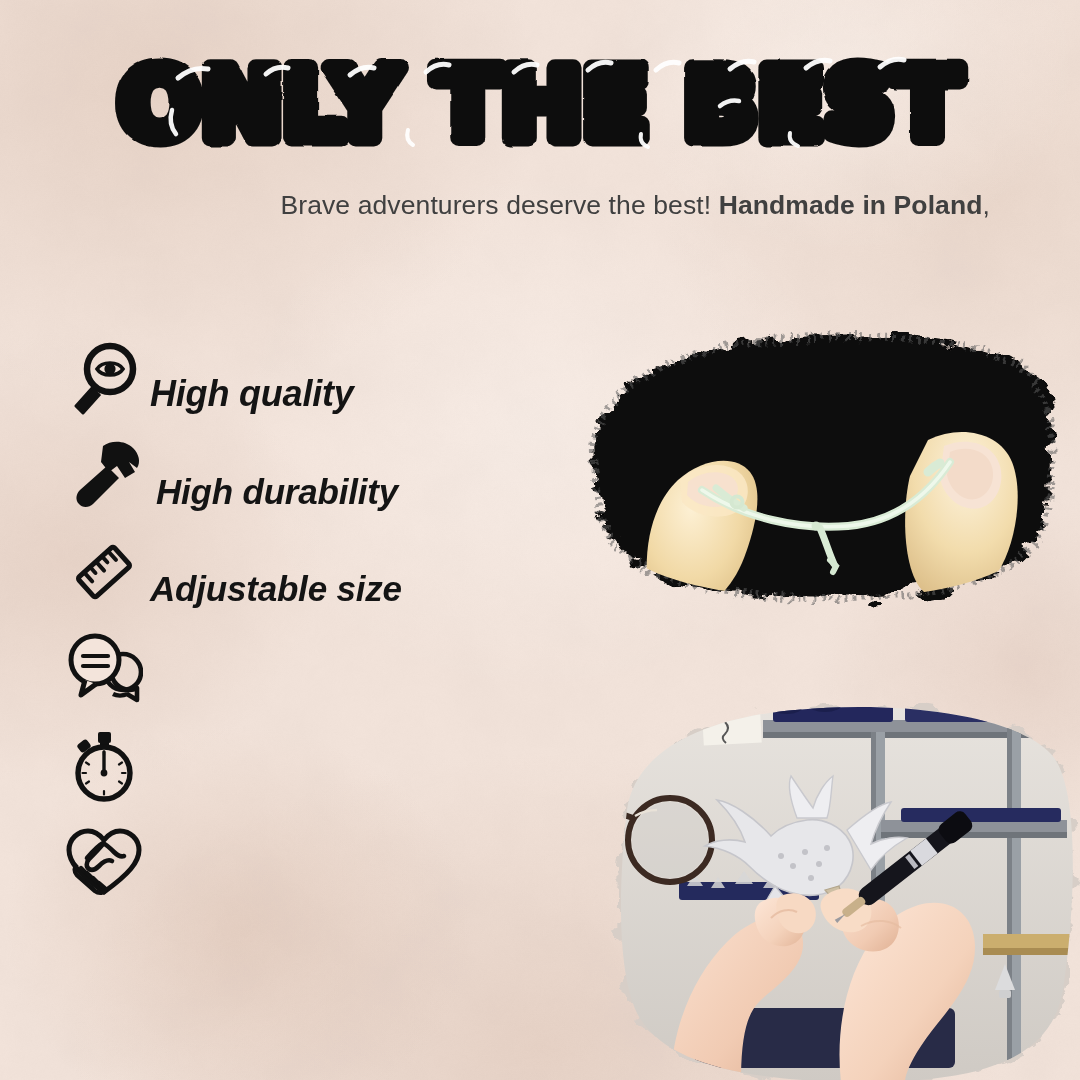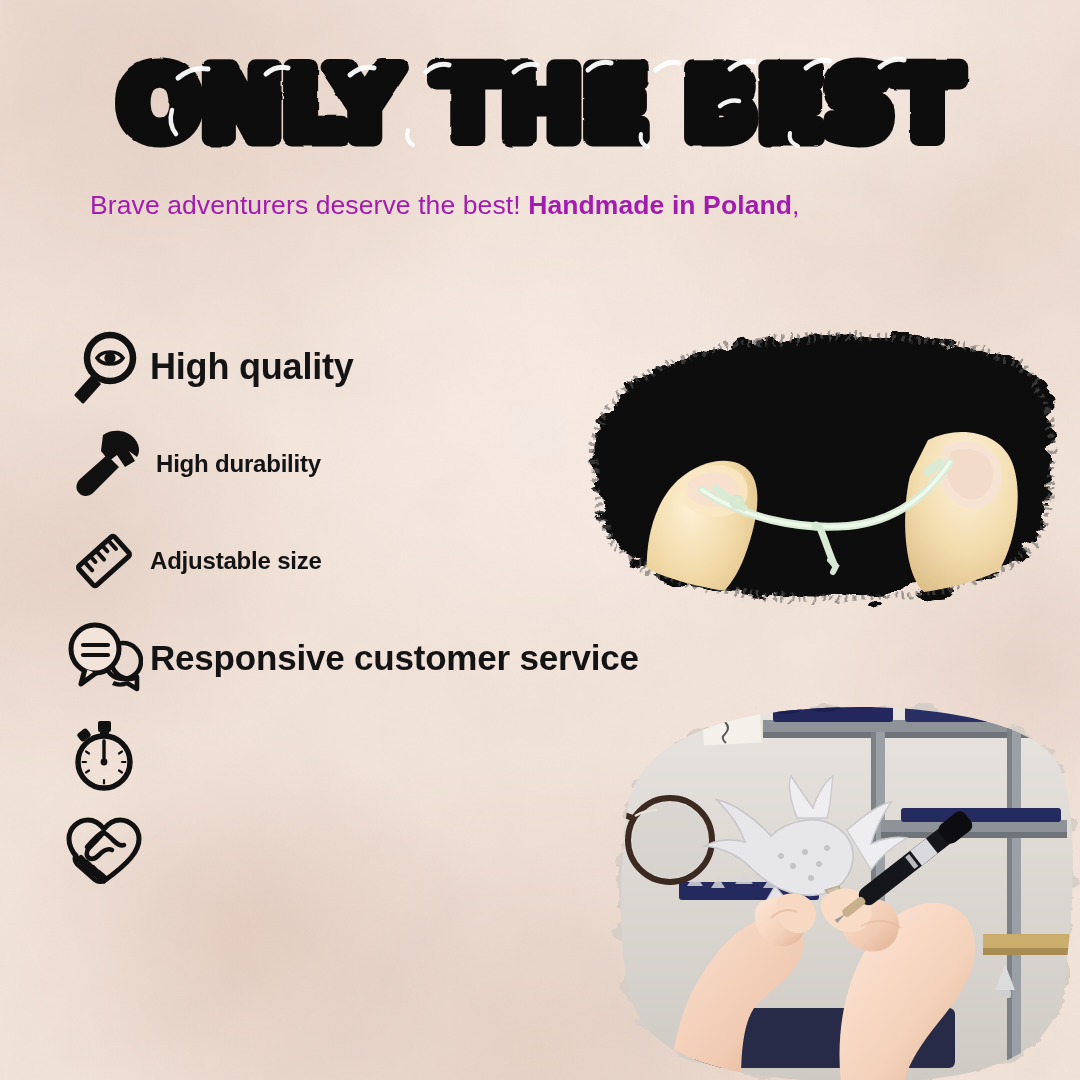--- a/index.html
+++ b/index.html
@@ -34,33 +34,33 @@
     position:absolute;inset:0;opacity:.5;mix-blend-mode:multiply;
   }
 
   
   .headline-wrap{position:absolute;left:0;right:0;top:34px;text-align:center;}
   .headline-svg{display:block;margin:0 auto;}
 
   
   .subtitle{
     position:absolute;left:90px;right:90px;top:186px;
-    text-align:left;color:#a21caf;
+    text-align:right;color:#404040;
     font-size:26.5px;line-height:39px;letter-spacing:.1px;
     font-weight:400;
   }
   .subtitle b{font-weight:700;}
 
   
   .features{position:absolute;left:58px;top:318px;width:720px;}
-  .feature{display:flex;align-items:center;height:97px;}
+  .feature{display:flex;align-items:flex-end;height:97px;font-style:italic;}
   .feature .ico{width:92px;min-width:92px;display:flex;align-items:center;justify-content:center;}
   .feature .ico svg{display:block;}
   .feature .flabel{
-    font-size:24px;font-weight:700;color:#141414;letter-spacing:-.2px;
+    font-size:35px;font-weight:700;color:#141414;letter-spacing:-.2px;
     white-space:nowrap;
   }
   .f0 .flabel{font-size:36px;}
   .f1 .ico{padding-left:6px;}
   .f3 .flabel{font-size:35px;}
 
   
   .photo{position:absolute;}
   .photo svg{display:block;}
 </style>
@@ -391,21 +391,20 @@
         <svg width="78" height="74" viewBox="0 0 78 74">
           <path d="M46 38 C46 50 55 58 65 58 C68 58 70 57 72 56 L72 68 L62 62
                    C58 64 52 64 48 62" fill="none" stroke="#111" stroke-width="4.6" stroke-linejoin="round"></path>
           <circle cx="58" cy="40" r="18" fill="none" stroke="#111" stroke-width="4.6"></circle>
           <circle cx="30" cy="28" r="24" fill="#f3e4db" stroke="#111" stroke-width="5"></circle>
           <path d="M20 48 L16 63 L31 52" fill="#f3e4db" stroke="#111" stroke-width="5" stroke-linejoin="round"></path>
           <line x1="18" y1="24" x2="43" y2="24" stroke="#111" stroke-width="4.2" stroke-linecap="round"></line>
           <line x1="18" y1="34" x2="43" y2="34" stroke="#111" stroke-width="4.2" stroke-linecap="round"></line>
         </svg>
       </span>
-      <span class="flabel">Responsive customer service</span>
     </div>
 
     <div class="feature f4">
       <span class="ico">
         <svg width="74" height="74" viewBox="0 0 74 74">
           <rect x="31" y="3" width="13" height="11" rx="2" fill="#111"></rect>
           <rect x="33" y="12" width="9" height="8" fill="#111"></rect>
           <rect x="11" y="12" width="12" height="10" rx="3" fill="#111" transform="rotate(-38 17 17)"></rect>
           <circle cx="37" cy="44" r="26" fill="none" stroke="#111" stroke-width="5.4"></circle>
           <line x1="37" y1="44" x2="37" y2="23" stroke="#111" stroke-width="3.4" stroke-linecap="round"></line>

